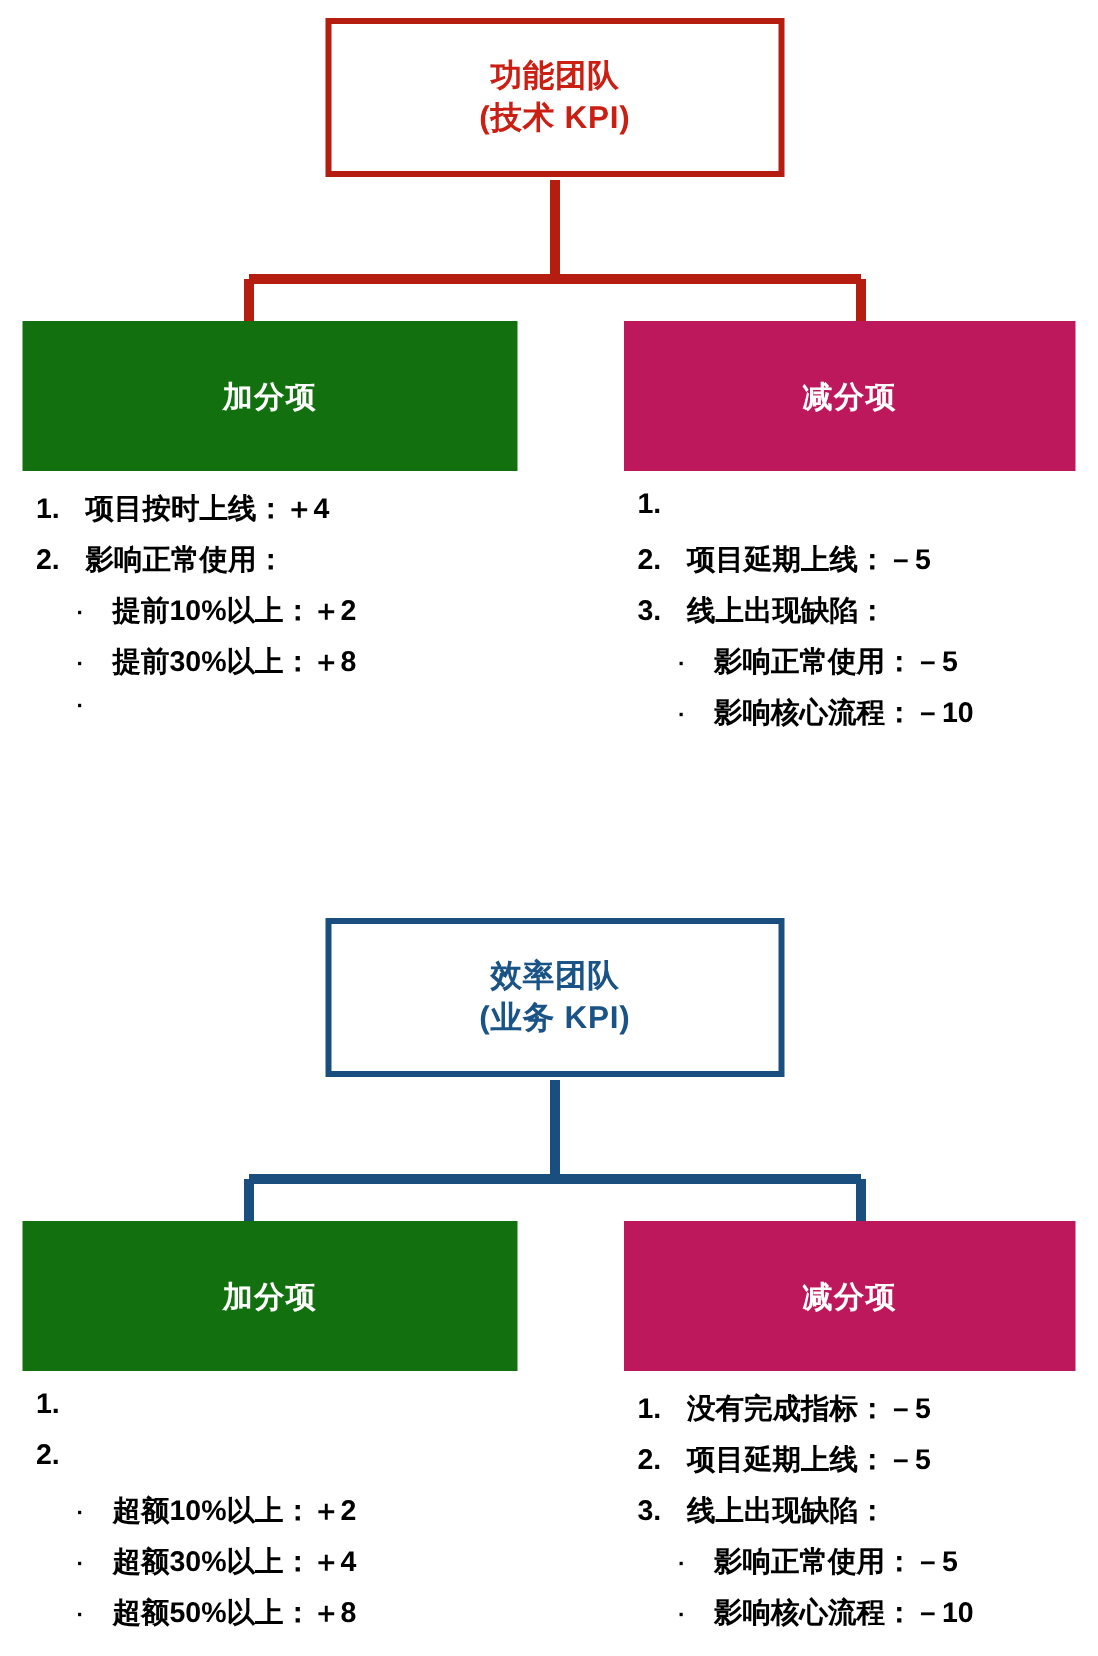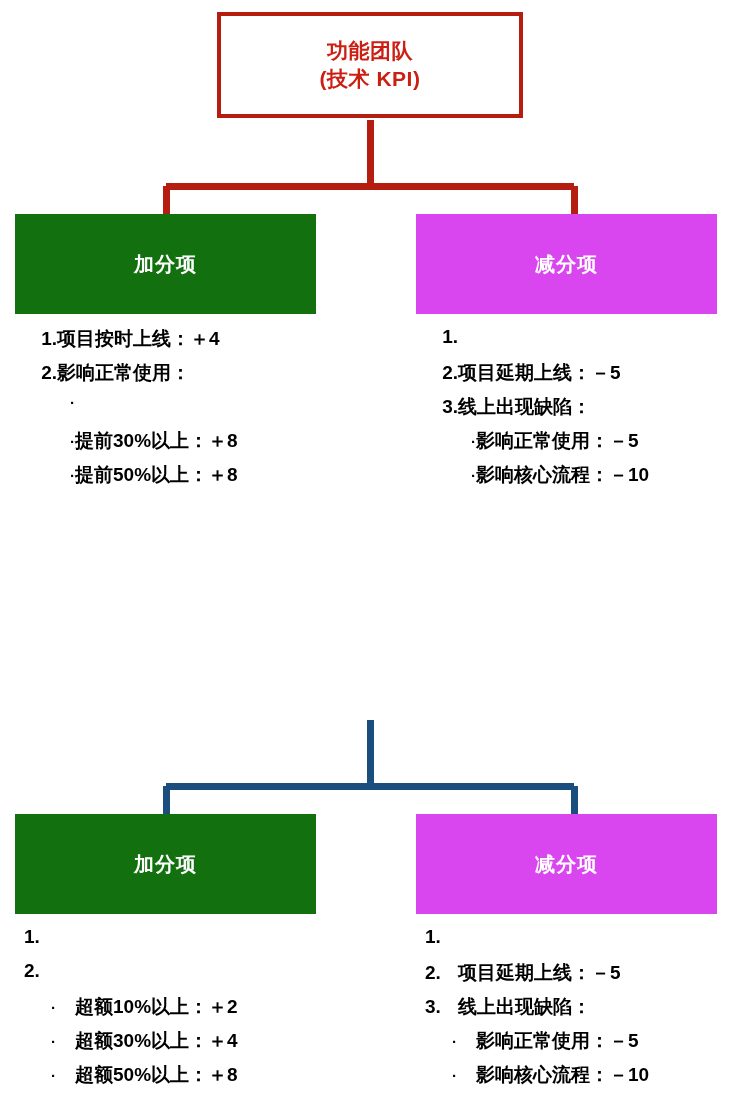--- a/index.html
+++ b/index.html
@@ -15,21 +15,21 @@
     overflow: hidden;
     font-family: "Liberation Sans", "DejaVu Sans", sans-serif;
     -webkit-font-smoothing: antialiased;
   }
 
   .diagram {
     position: absolute;
     left: 0;
     width: 732px;
   }
-  #diagram-technical { top: 0px; height: 540px; text-align: right; }
+  #diagram-technical { top: 0px; height: 540px; }
   #diagram-business  { top: 600px; height: 504px; }
 
   
   .root-box {
     position: absolute;
     left: 217px;
     width: 306px;
     height: 106px;
     box-sizing: border-box;
     background: #ffffff;
@@ -65,22 +65,22 @@
     height: 100px;
     box-sizing: border-box;
     display: flex;
     align-items: center;
     justify-content: center;
     color: #ffffff;
     font-size: 20px;
     font-weight: bold;
     letter-spacing: 1px;
   }
-  .child-box.plus  { left: 15px;  width: 301px; background: #12700f; }
-  .child-box.minus { left: 416px; width: 301px; background: #d946ef; }
+  .child-box.plus  { left: 15px;  width: 330px; background: #12700f; }
+  .child-box.minus { left: 416px; width: 301px; background: #be185d; }
 
   
   .item-list {
     position: absolute;
     width: 320px;
     color: #000000;
   }
   .item-list.left  { left: 15px; }
   .item-list.right { left: 416px; }
 
@@ -135,28 +135,28 @@
       <div class="item-row level1">
         <span class="marker">1.</span>
         <span class="item-text">项目按时上线：＋4</span>
       </div>
       <div class="item-row level1">
         <span class="marker">2.</span>
         <span class="item-text">影响正常使用：</span>
       </div>
       <div class="item-row level2">
         <span class="marker">·</span>
+        <span class="item-text">提前10%以上：＋2</span>
       </div>
       <div class="item-row level2">
         <span class="marker">·</span>
         <span class="item-text">提前30%以上：＋8</span>
       </div>
       <div class="item-row level2">
         <span class="marker">·</span>
-        <span class="item-text">提前50%以上：＋8</span>
       </div>
     </div>
   <div class="item-list right" style="top:326px;">
       <div class="item-row level1">
         <span class="marker">1.</span>
       </div>
       <div class="item-row level1">
         <span class="marker">2.</span>
         <span class="item-text">项目延期上线：－5</span>
       </div>
@@ -170,20 +170,24 @@
       </div>
       <div class="item-row level2">
         <span class="marker">·</span>
         <span class="item-text">影响核心流程：－10</span>
       </div>
     </div>
 </section>
 
 <section class="diagram" id="diagram-business">
 
+  <div class="root-box" style="top:12px;">
+    <span class="root-line">效率团队</span>
+    <span class="root-line">(业务 KPI)</span>
+  </div>
 
   <svg class="connector" style="top:118px;" viewBox="0 0 732 96">
     <path d="M370,0 L370,66 M166,66 L574,66 M166,66 L166,96 M574,66 L574,96" stroke="#1a4e7e" stroke-width="7" fill="none" shape-rendering="crispEdges"></path>
   </svg>
 
   <div class="child-box plus" style="top:214px;">
     <span>加分项</span>
   </div>
 
   <div class="child-box minus" style="top:214px;">
@@ -206,20 +210,21 @@
         <span class="item-text">超额30%以上：＋4</span>
       </div>
       <div class="item-row level2">
         <span class="marker">·</span>
         <span class="item-text">超额50%以上：＋8</span>
       </div>
     </div>
   <div class="item-list right" style="top:326px;">
       <div class="item-row level1">
         <span class="marker">1.</span>
+        <span class="item-text">没有完成指标：－5</span>
       </div>
       <div class="item-row level1">
         <span class="marker">2.</span>
         <span class="item-text">项目延期上线：－5</span>
       </div>
       <div class="item-row level1">
         <span class="marker">3.</span>
         <span class="item-text">线上出现缺陷：</span>
       </div>
       <div class="item-row level2">

